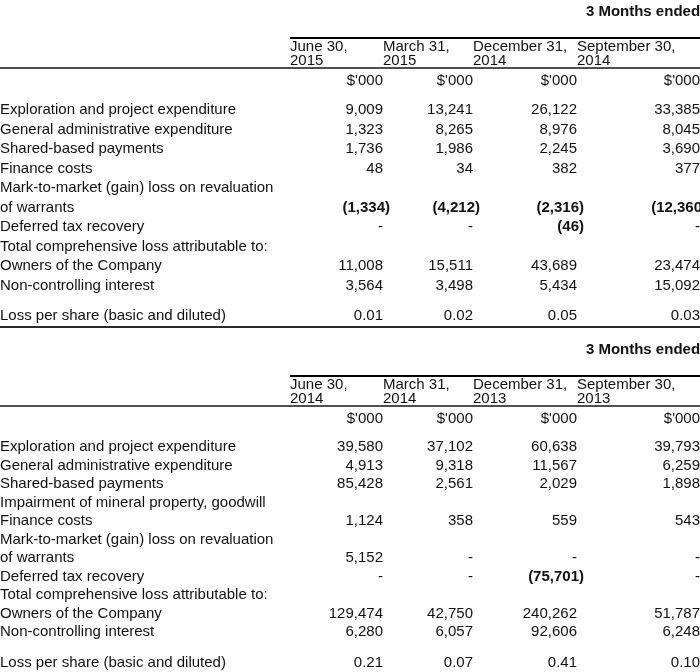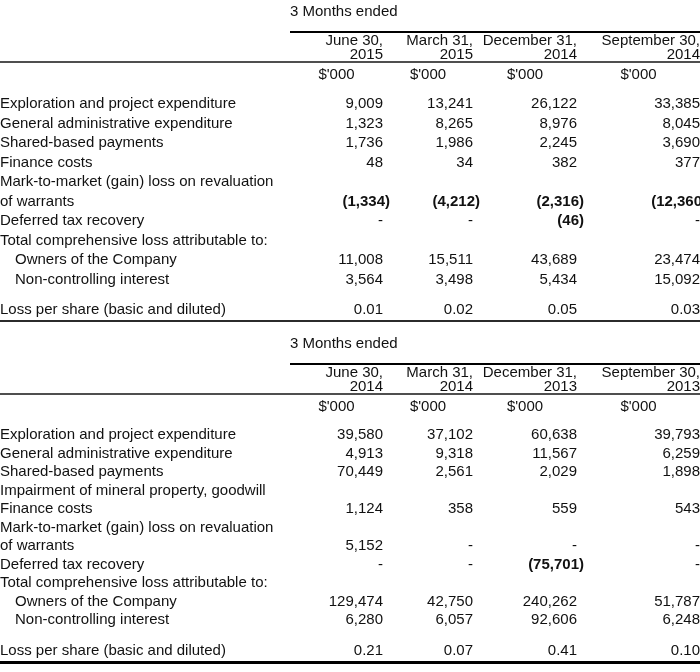--- a/index.html
+++ b/index.html
@@ -10,33 +10,33 @@
     font-family: "Liberation Sans", "DejaVu Sans", sans-serif;
     color: #111111;
   }
   .page { padding-top: 2px; }
   .tbl-wrap.gap { margin-top: 12px; }
 
   table.fin { width: 700px; border-collapse: collapse; table-layout: fixed; }
   table.fin td { padding: 0; font-size: 15px; vertical-align: bottom; }
 
   .label-cell { padding-left: 4px; white-space: nowrap; overflow: hidden; }
-  .label-cell.indent { padding-left: 15px; }
+  .label-cell.indent { padding-left: 0; }
   .num-cell { text-align: right; padding-right: 8px; white-space: nowrap; }
   .num-cell .paren { display: inline-block; margin-right: -7px; font-weight: bold; }
 
   .period-row .period-cell {
-    text-align: left; font-weight: normal; line-height: 17px;
-    padding-bottom: 12px; border-bottom: 2px solid #000000;
+    text-align: right; font-weight: bold; line-height: 17px;
+    padding-bottom: 18px; border-bottom: 2px solid #000000;
   }
   .dates-row td { border-bottom: 2px solid #4f4f4f; }
-  .date-cell { text-align: right; padding: 3px 5px 3px 0; }
+  .date-cell { text-align: left; padding: 3px 5px 3px 0; }
   .date-cell div { line-height: 14px; }
 
-  .units-row td { line-height: 22px; text-align: center; }
+  .units-row td { line-height: 22px; }
 
   .spacer-row td { height: 8px; line-height: 8px; }
   .blank-row td { height: 10px; line-height: 10px; }
 
   .t0 .data-row td { line-height: 19.5px; }
   .t1 .data-row td { line-height: 18.5px; }
 
   .footer-row td { line-height: 22px; border-bottom: 2px solid #2b2b2b; }
   .t1 .footer-row td { border-bottom: 3px solid #000000; }
 </style>
@@ -222,21 +222,21 @@
           </tr>
           <tr class="data-row">
             <td class="label-cell"><span>General administrative expenditure</span></td>
             <td class="num-cell"><span>4,913</span></td>
             <td class="num-cell"><span>9,318</span></td>
             <td class="num-cell"><span>11,567</span></td>
             <td class="num-cell"><span>6,259</span></td>
           </tr>
           <tr class="data-row">
             <td class="label-cell"><span>Shared-based payments</span></td>
-            <td class="num-cell"><span>70,449</span></td>
+            <td class="num-cell"><span>85,428</span></td>
             <td class="num-cell"><span>2,561</span></td>
             <td class="num-cell"><span>2,029</span></td>
             <td class="num-cell"><span>1,898</span></td>
           </tr>
           <tr class="data-row">
             <td class="label-cell"><span>Impairment of mineral property, goodwill</span></td>
             <td class="num-cell"></td>
             <td class="num-cell"></td>
             <td class="num-cell"></td>
             <td class="num-cell"></td>

